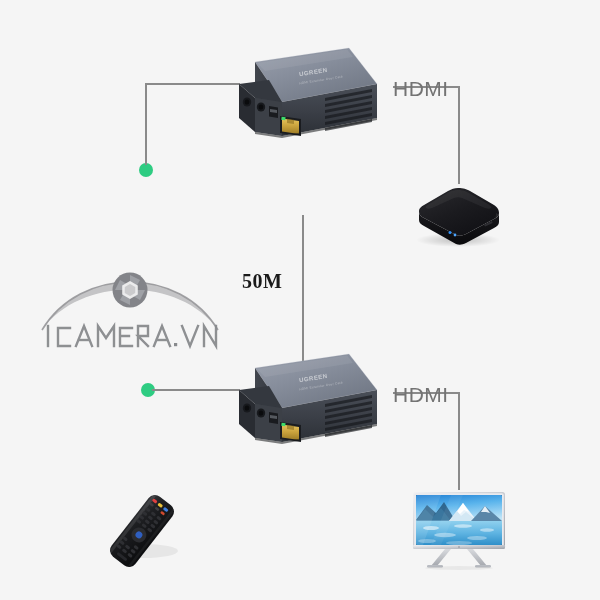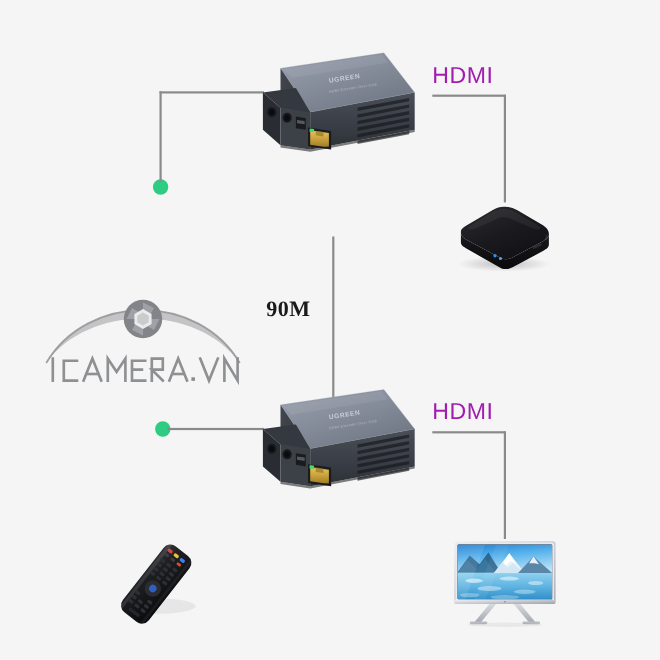--- a/index.html
+++ b/index.html
@@ -35,23 +35,24 @@
     border-radius: 50%;
     background: #2ecc82;
   }
 
   
   .label-hdmi {
     position: absolute;
     font-family: "Liberation Sans", sans-serif;
     font-size: 21px;
     font-weight: 400;
-    color: #a21caf;
+    color: #737373;
     letter-spacing: 0.5px;
     white-space: nowrap;
+    margin-top: 20px;
   }
   .label-dist {
     position: absolute;
     font-family: "Liberation Serif", serif;
     font-size: 20px;
     font-weight: bold;
     color: #1a1a1a;
     letter-spacing: 0.5px;
     white-space: nowrap;
   }
@@ -129,21 +130,21 @@
   <div class="wire wire-v" style="left:302px; top:215px; height:150px;"></div>
 
   <div class="dot" style="left:141px; top:383px;"></div>
   <div class="wire wire-h" style="left:152px; top:389px; width:88px;"></div>
 
   <div class="wire wire-h" style="left:393px; top:392px; width:66px;"></div>
   <div class="wire wire-v" style="left:458px; top:392px; height:98px;"></div>
 
   <div class="label-hdmi" style="left:393px; top:57px;">HDMI</div>
   <div class="label-hdmi" style="left:393px; top:363px;">HDMI</div>
-  <div class="label-dist" style="left:242px; top:270px;">90M</div>
+  <div class="label-dist" style="left:242px; top:270px;">50M</div>
 
   <div class="extender" style="left:225px; top:40px;">
     <svg class="ext-top" viewBox="0 0 160 110">
       <defs>
         <linearGradient id="topFaceG1" x1="0" y1="0" x2="0.75" y2="1">
           <stop offset="0%" stop-color="#9aa0ad"></stop>
           <stop offset="45%" stop-color="#878e9c"></stop>
           <stop offset="100%" stop-color="#6f7683"></stop>
         </linearGradient>
         <linearGradient id="frontFaceG1" x1="0" y1="0" x2="0" y2="1">

